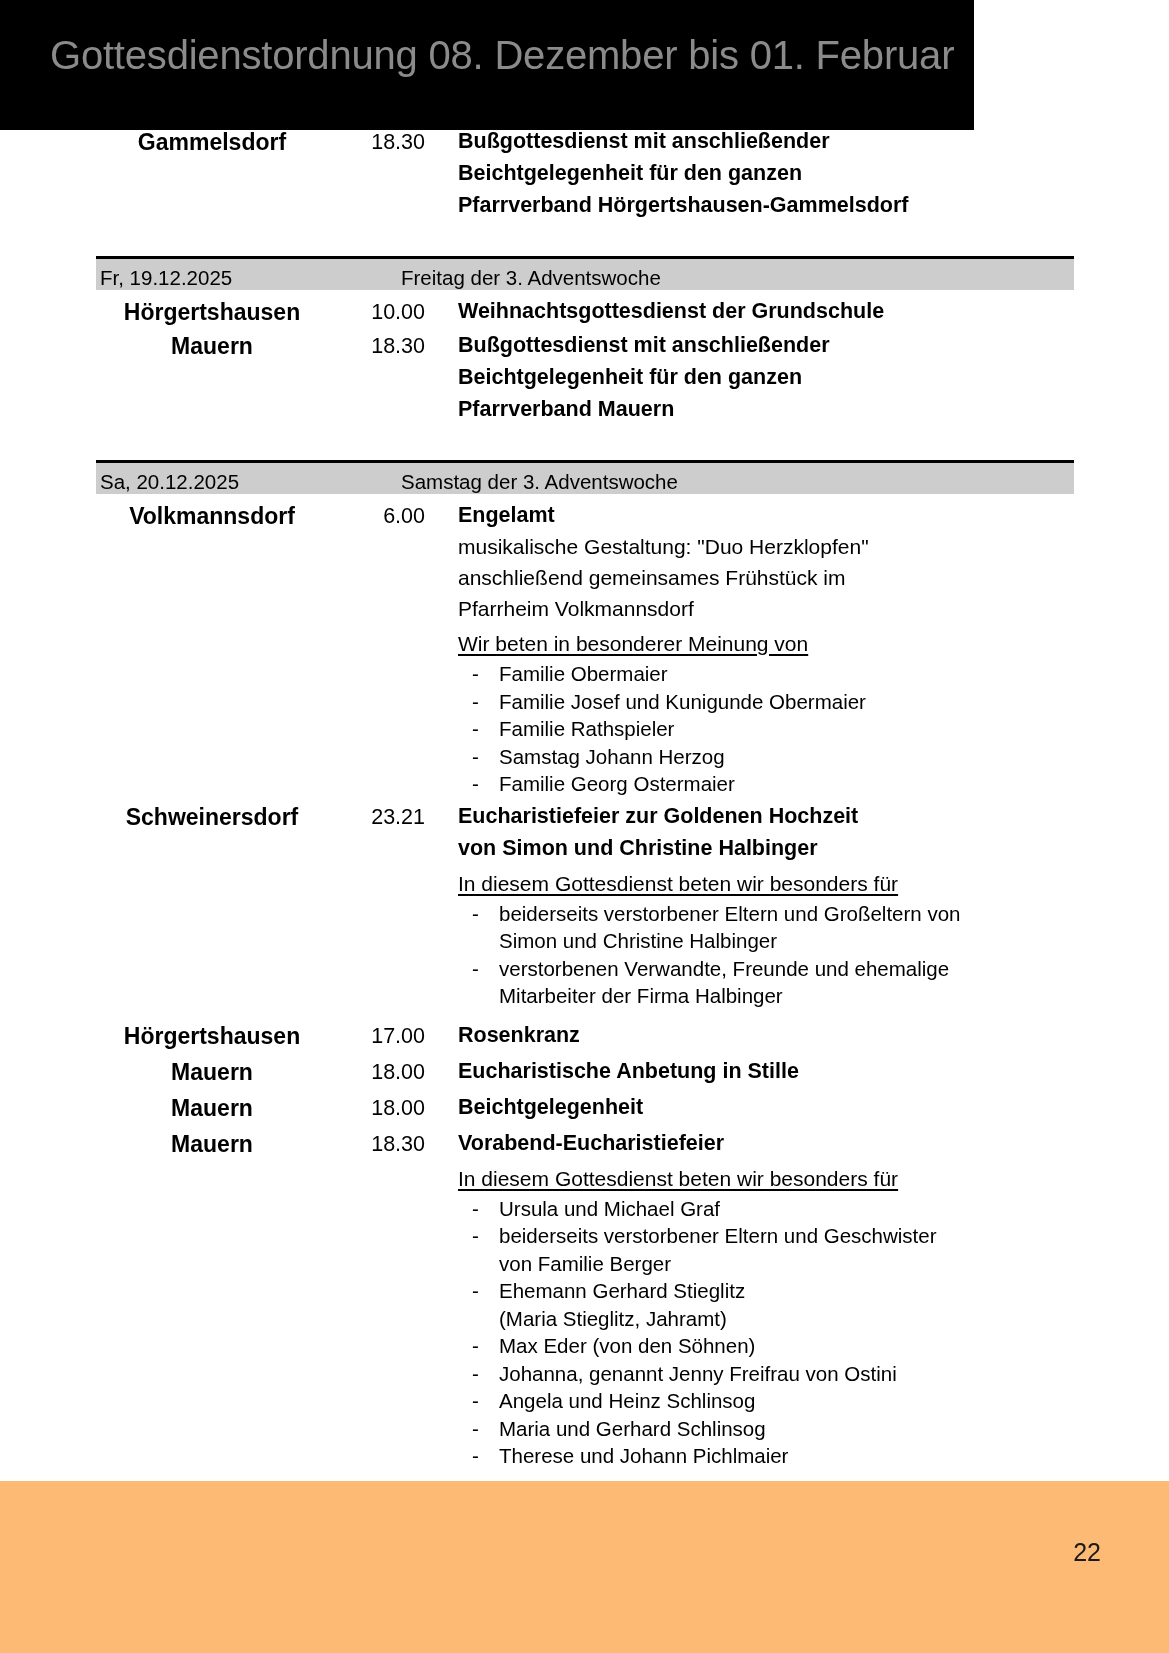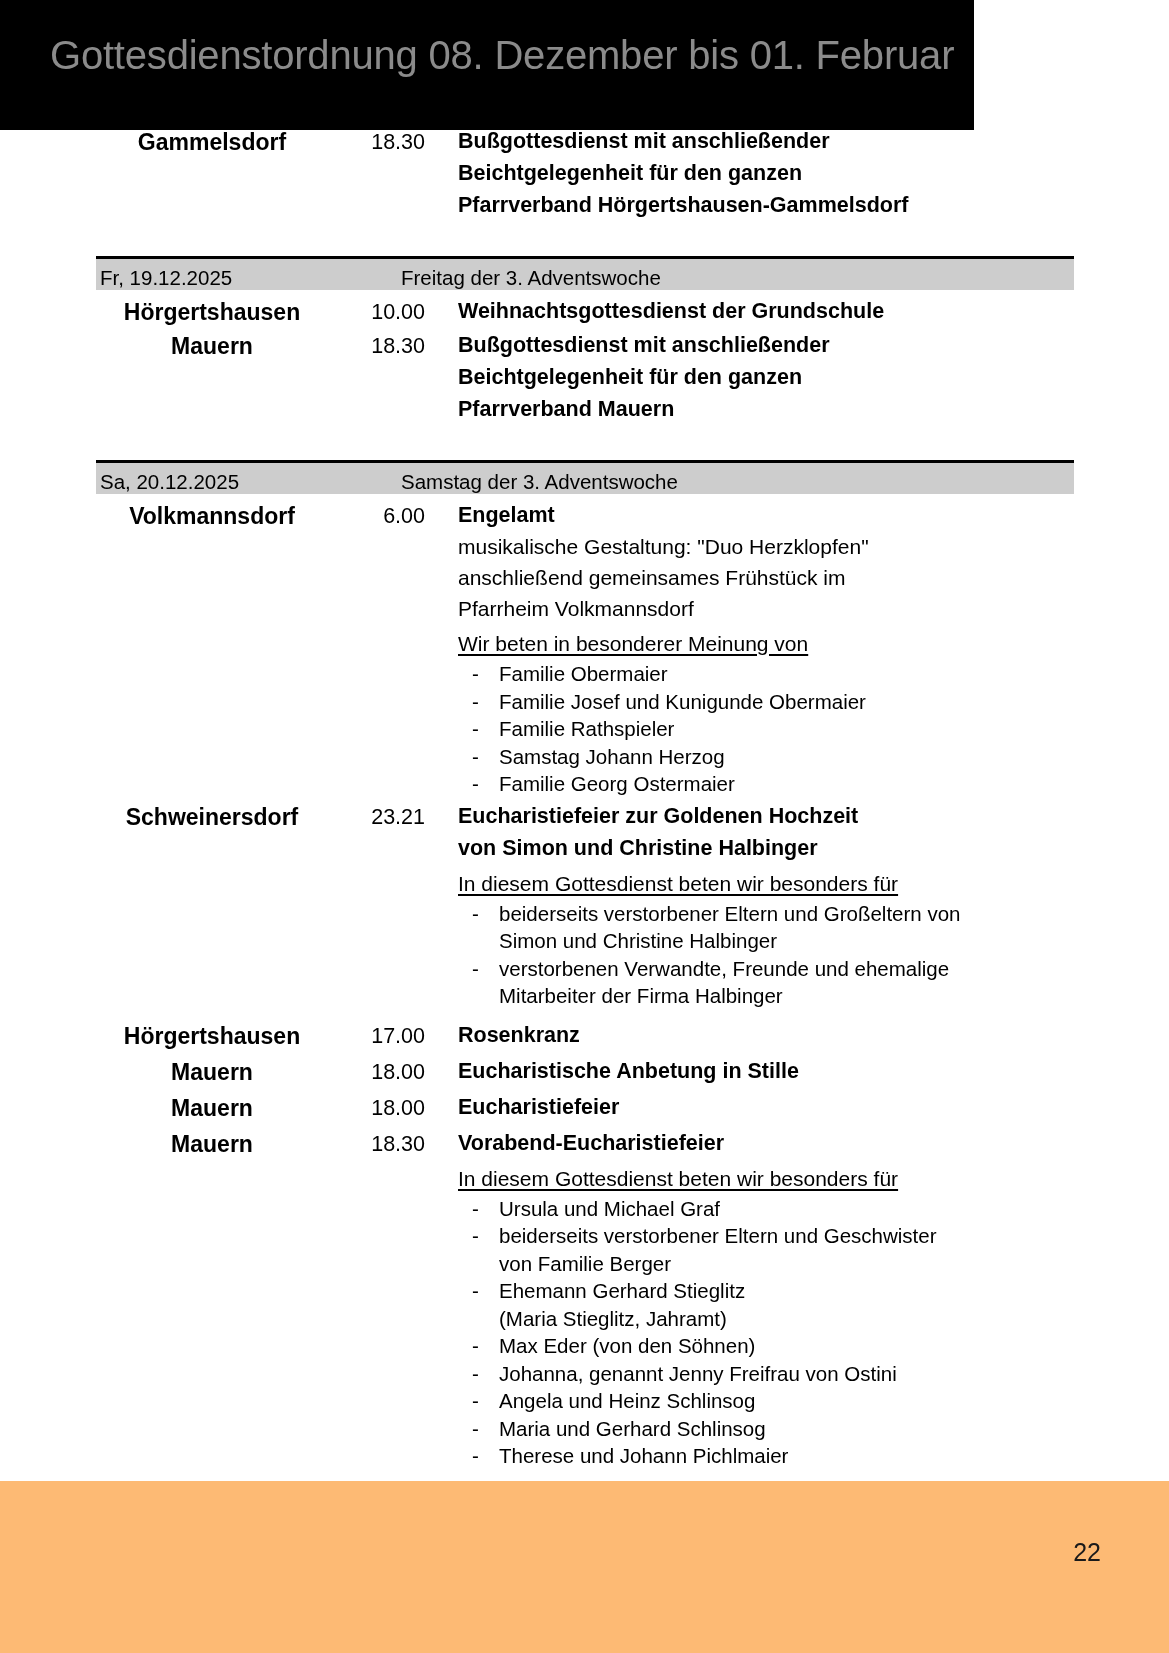--- a/index.html
+++ b/index.html
@@ -277,21 +277,21 @@
       <div class="desc-title">Eucharistische Anbetung in Stille</div>
     </div>
   </div>
 
   <div class="tight"></div>
 
   <div class="row">
     <div class="col-place">Mauern</div>
     <div class="col-time">18.00</div>
     <div class="col-desc">
-      <div class="desc-title">Eucharistiefeier</div>
+      <div class="desc-title">Beichtgelegenheit</div>
     </div>
   </div>
 
   <div class="tight"></div>
 
   <div class="row">
     <div class="col-place">Mauern</div>
     <div class="col-time">18.30</div>
     <div class="col-desc">
       <div class="desc-title">Vorabend-Eucharistiefeier</div>

